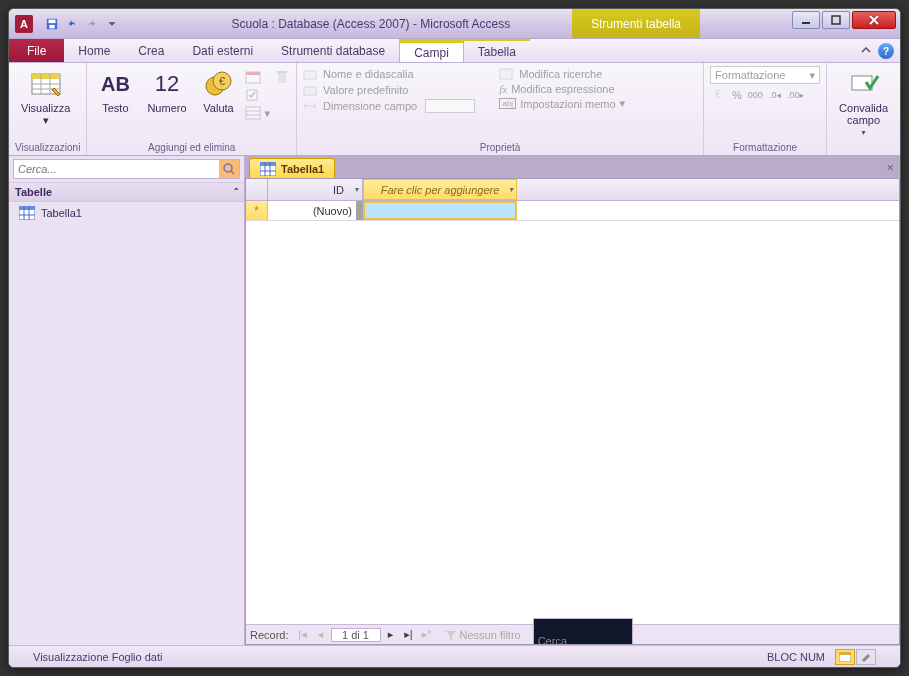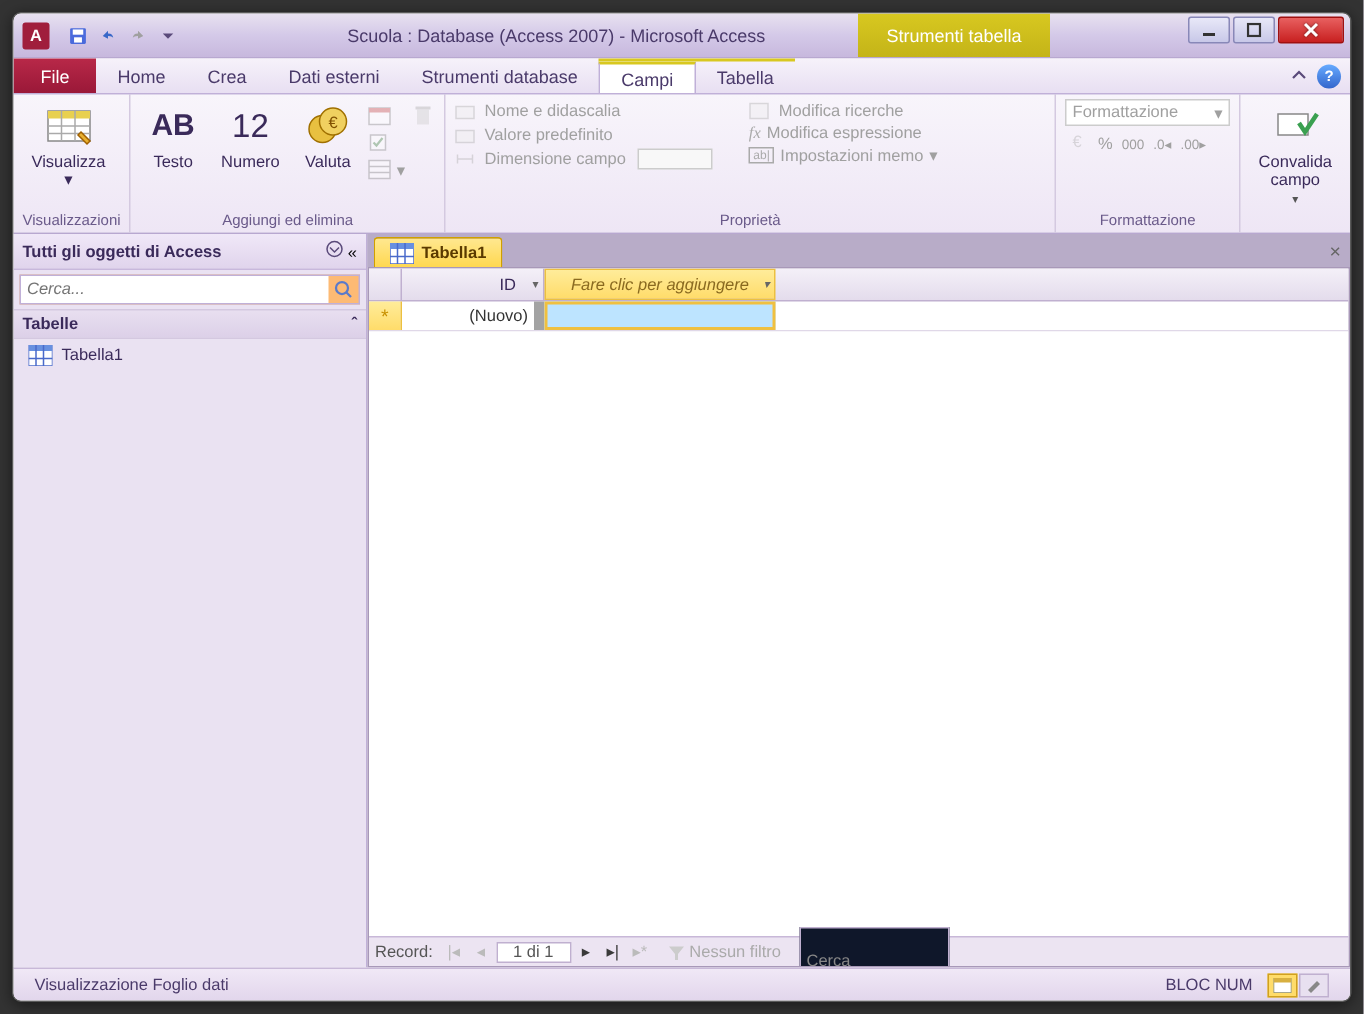--- a/index.html
+++ b/index.html
@@ -80,21 +80,21 @@
 
 .recordnav { height: 20px; background: #ece4f2; border-top: 1px solid #c8b8d8; display: flex; align-items: center; padding: 0 4px; gap: 2px; font-size: 10px; color: #555; }
 .rn-label { margin-right: 4px; }
 .rn-btn { width: 16px; height: 14px; display: flex; align-items: center; justify-content: center; cursor: pointer; color: #3a3a3a; }
 .rn-btn.dis { color: #bbb; cursor: default; }
 .rn-pos { width: 50px; height: 14px; border: 1px solid #c0b0d0; background: #fff; text-align: center; }
 .rn-filter { margin-left: 8px; color: #aaa; display: flex; align-items: center; gap: 3px; }
 .rn-search { margin-left: 10px; width: 100px; height: 14px; border: 1px solid #c0b0d0; background: #0f172a; padding: 16px 4px; color: #888; }
 
 
-.statusbar { height: 22px; background: linear-gradient(to bottom, #f0e8f6, #e2d6ec); border-top: 1px solid #c8b8d8; display: flex; align-items: center; padding: 0 14px; color: #4a3a6a; font-size: 11px; justify-content: space-between; }
+.statusbar { height: 22px; background: linear-gradient(to bottom, #f0e8f6, #e2d6ec); border-top: 1px solid #c8b8d8; display: flex; align-items: center; padding: 0 24px; color: #4a3a6a; font-size: 11px; justify-content: space-between; }
 .status-right { display: flex; align-items: center; gap: 10px; }
 .view-switcher { display: flex; gap: 1px; }
 .view-btn { width: 20px; height: 16px; border: 1px solid #c0b0d0; background: #e8e0f0; display: flex; align-items: center; justify-content: center; cursor: pointer; }
 .view-btn.active { background: #ffdc6a; border-color: #d0a020; }
 </style>
 </head>
 <body>
 
 <div class="window">
 
@@ -308,27 +308,20 @@
           <span style="font-size:8px;color:#555">▾</span>
         </div>
       </div>
       <div class="ribbon-group-label"></div>
     </div>
   </div>
 
   <div class="main">
 
     <div class="navpane">
-      <div class="nav-header">
-        <span class="nav-header-text">Tutti gli oggetti di Access</span>
-        <span><svg width="12" height="12">
-              <circle cx="6" cy="6" r="5" fill="none" stroke="#5a4a7a"></circle>
-              <path d="M3 5 L6 8 L9 5" stroke="#5a4a7a" fill="none"></path>
-            </svg> «</span>
-      </div>
       <div class="nav-search">
         <input placeholder="Cerca..." style="">
         <div class="nav-search-btn">
             <svg width="14" height="14">
               <circle cx="6" cy="6" r="4" fill="none" stroke="#5a7aca" stroke-width="1.5"></circle>
               <line x1="9" y1="9" x2="12" y2="12" stroke="#5a7aca" stroke-width="1.5"></line>
             </svg>
           </div>
       </div>
       <div class="nav-group-header">

